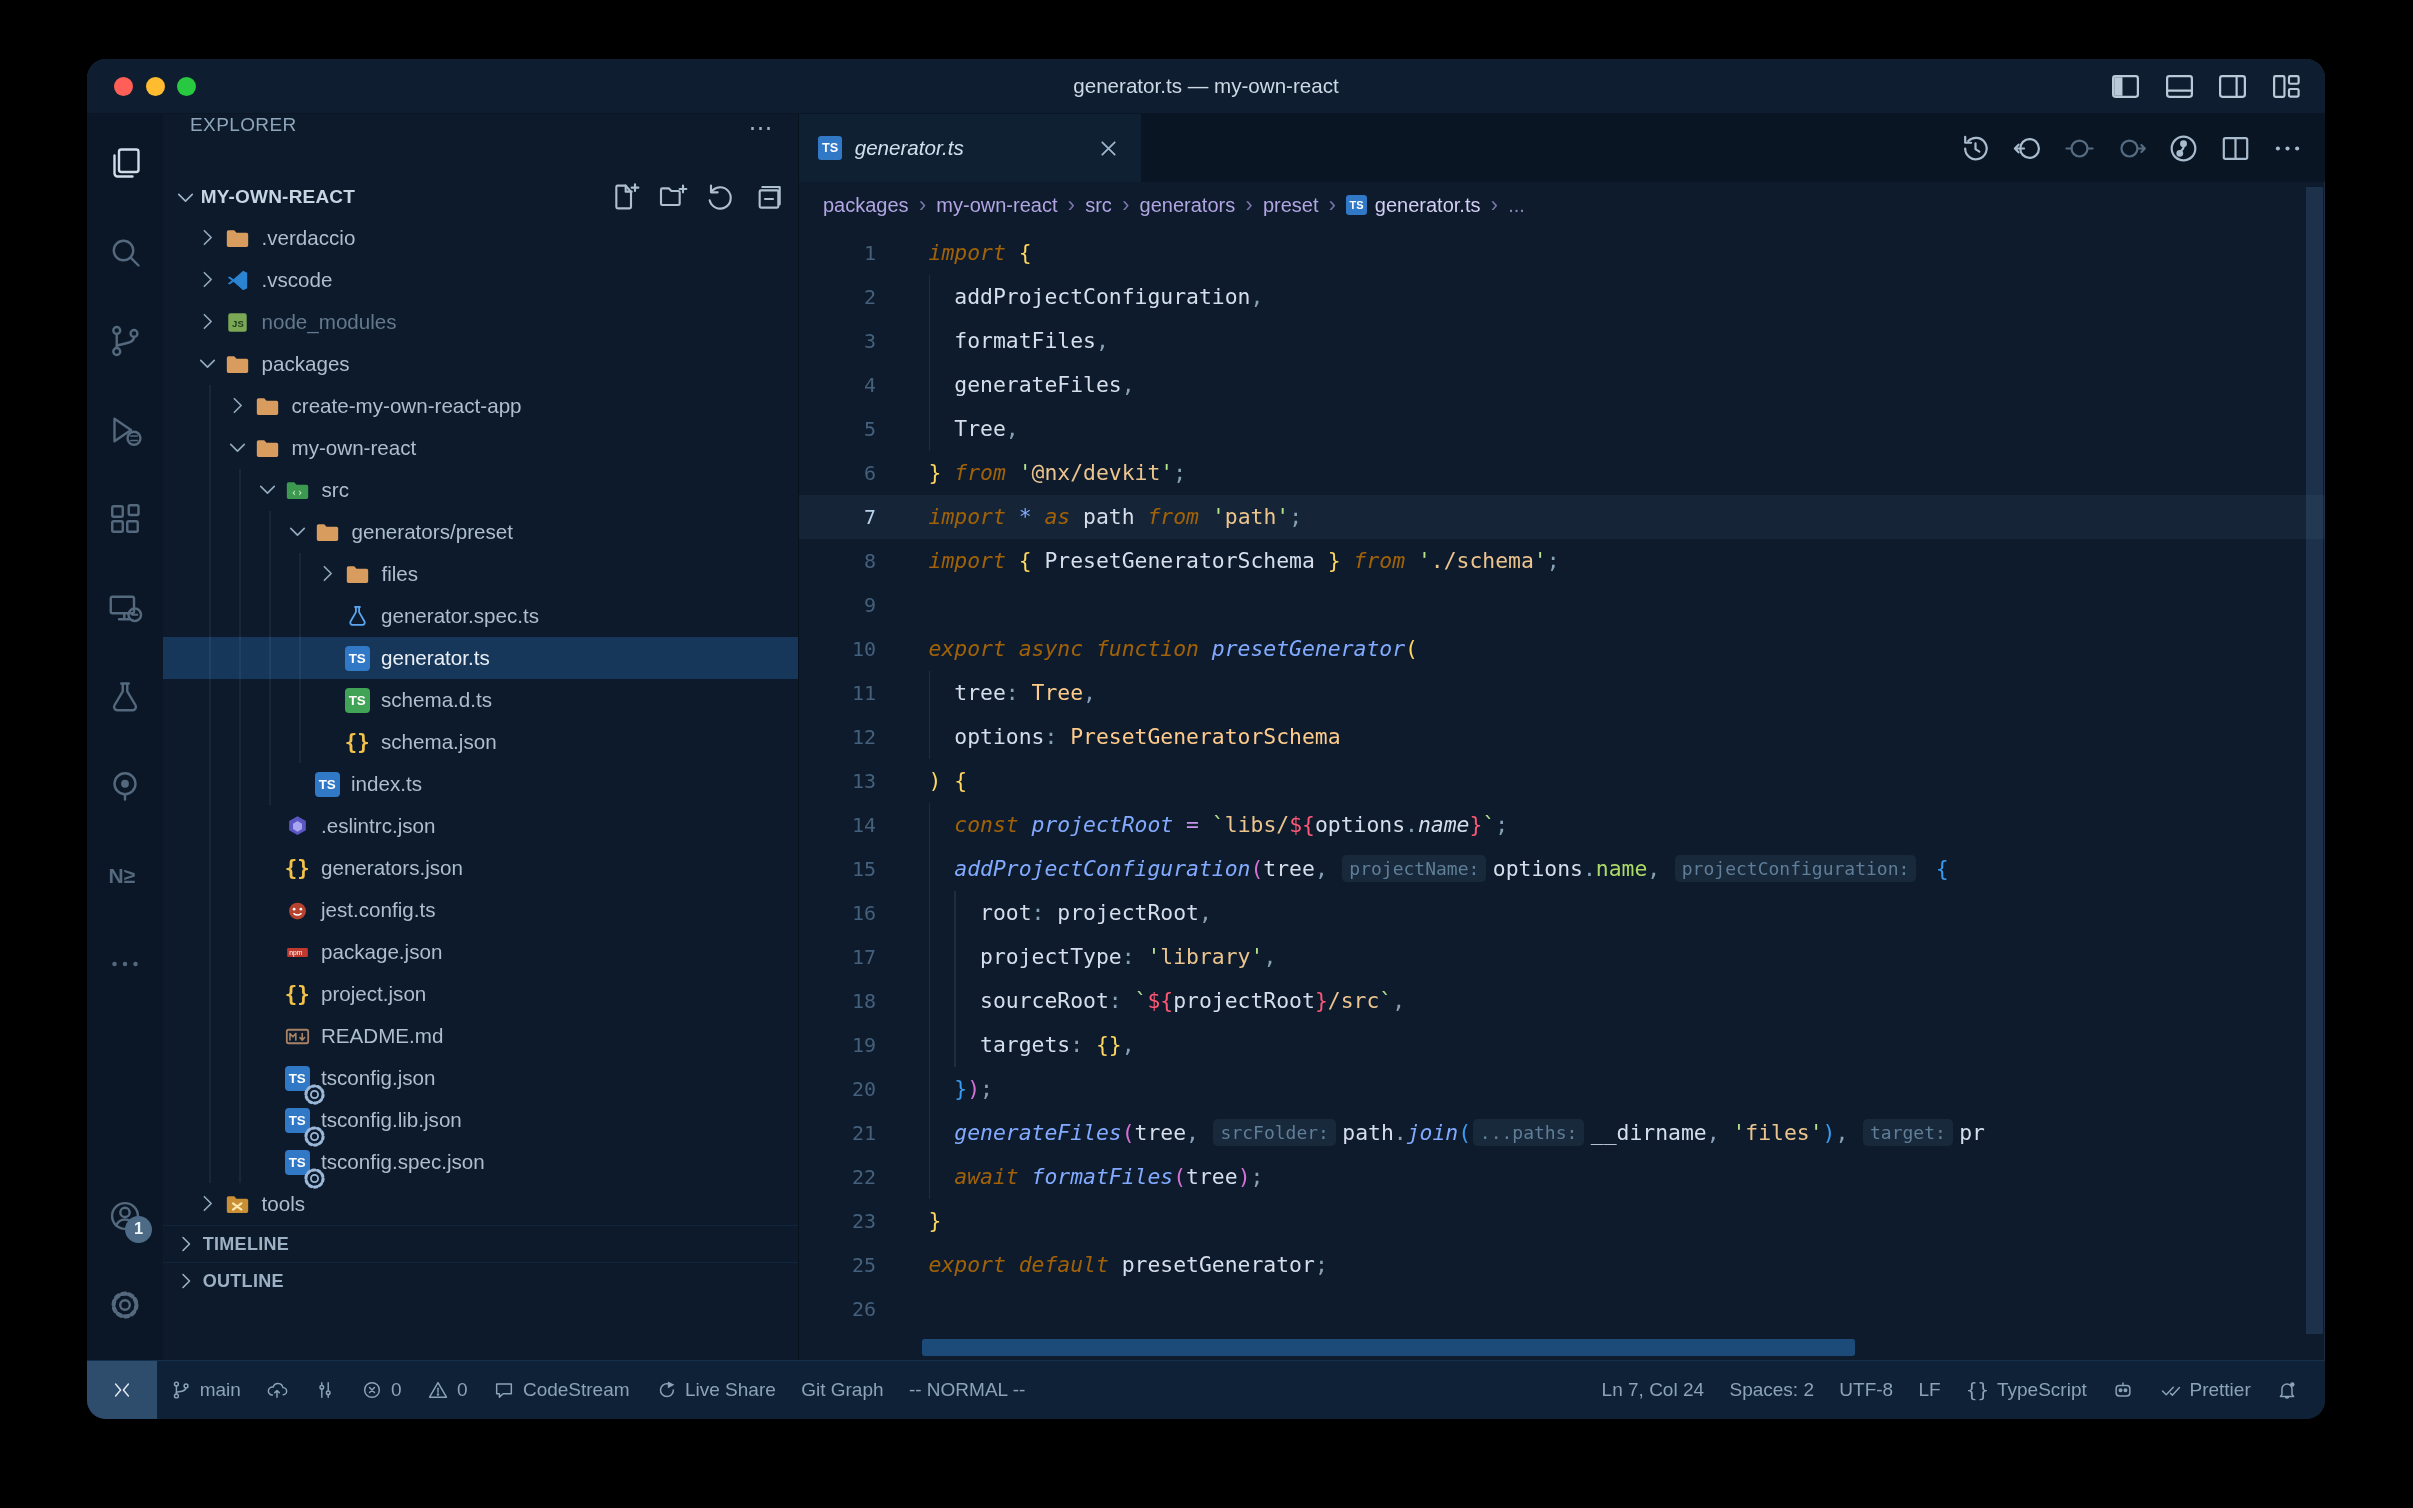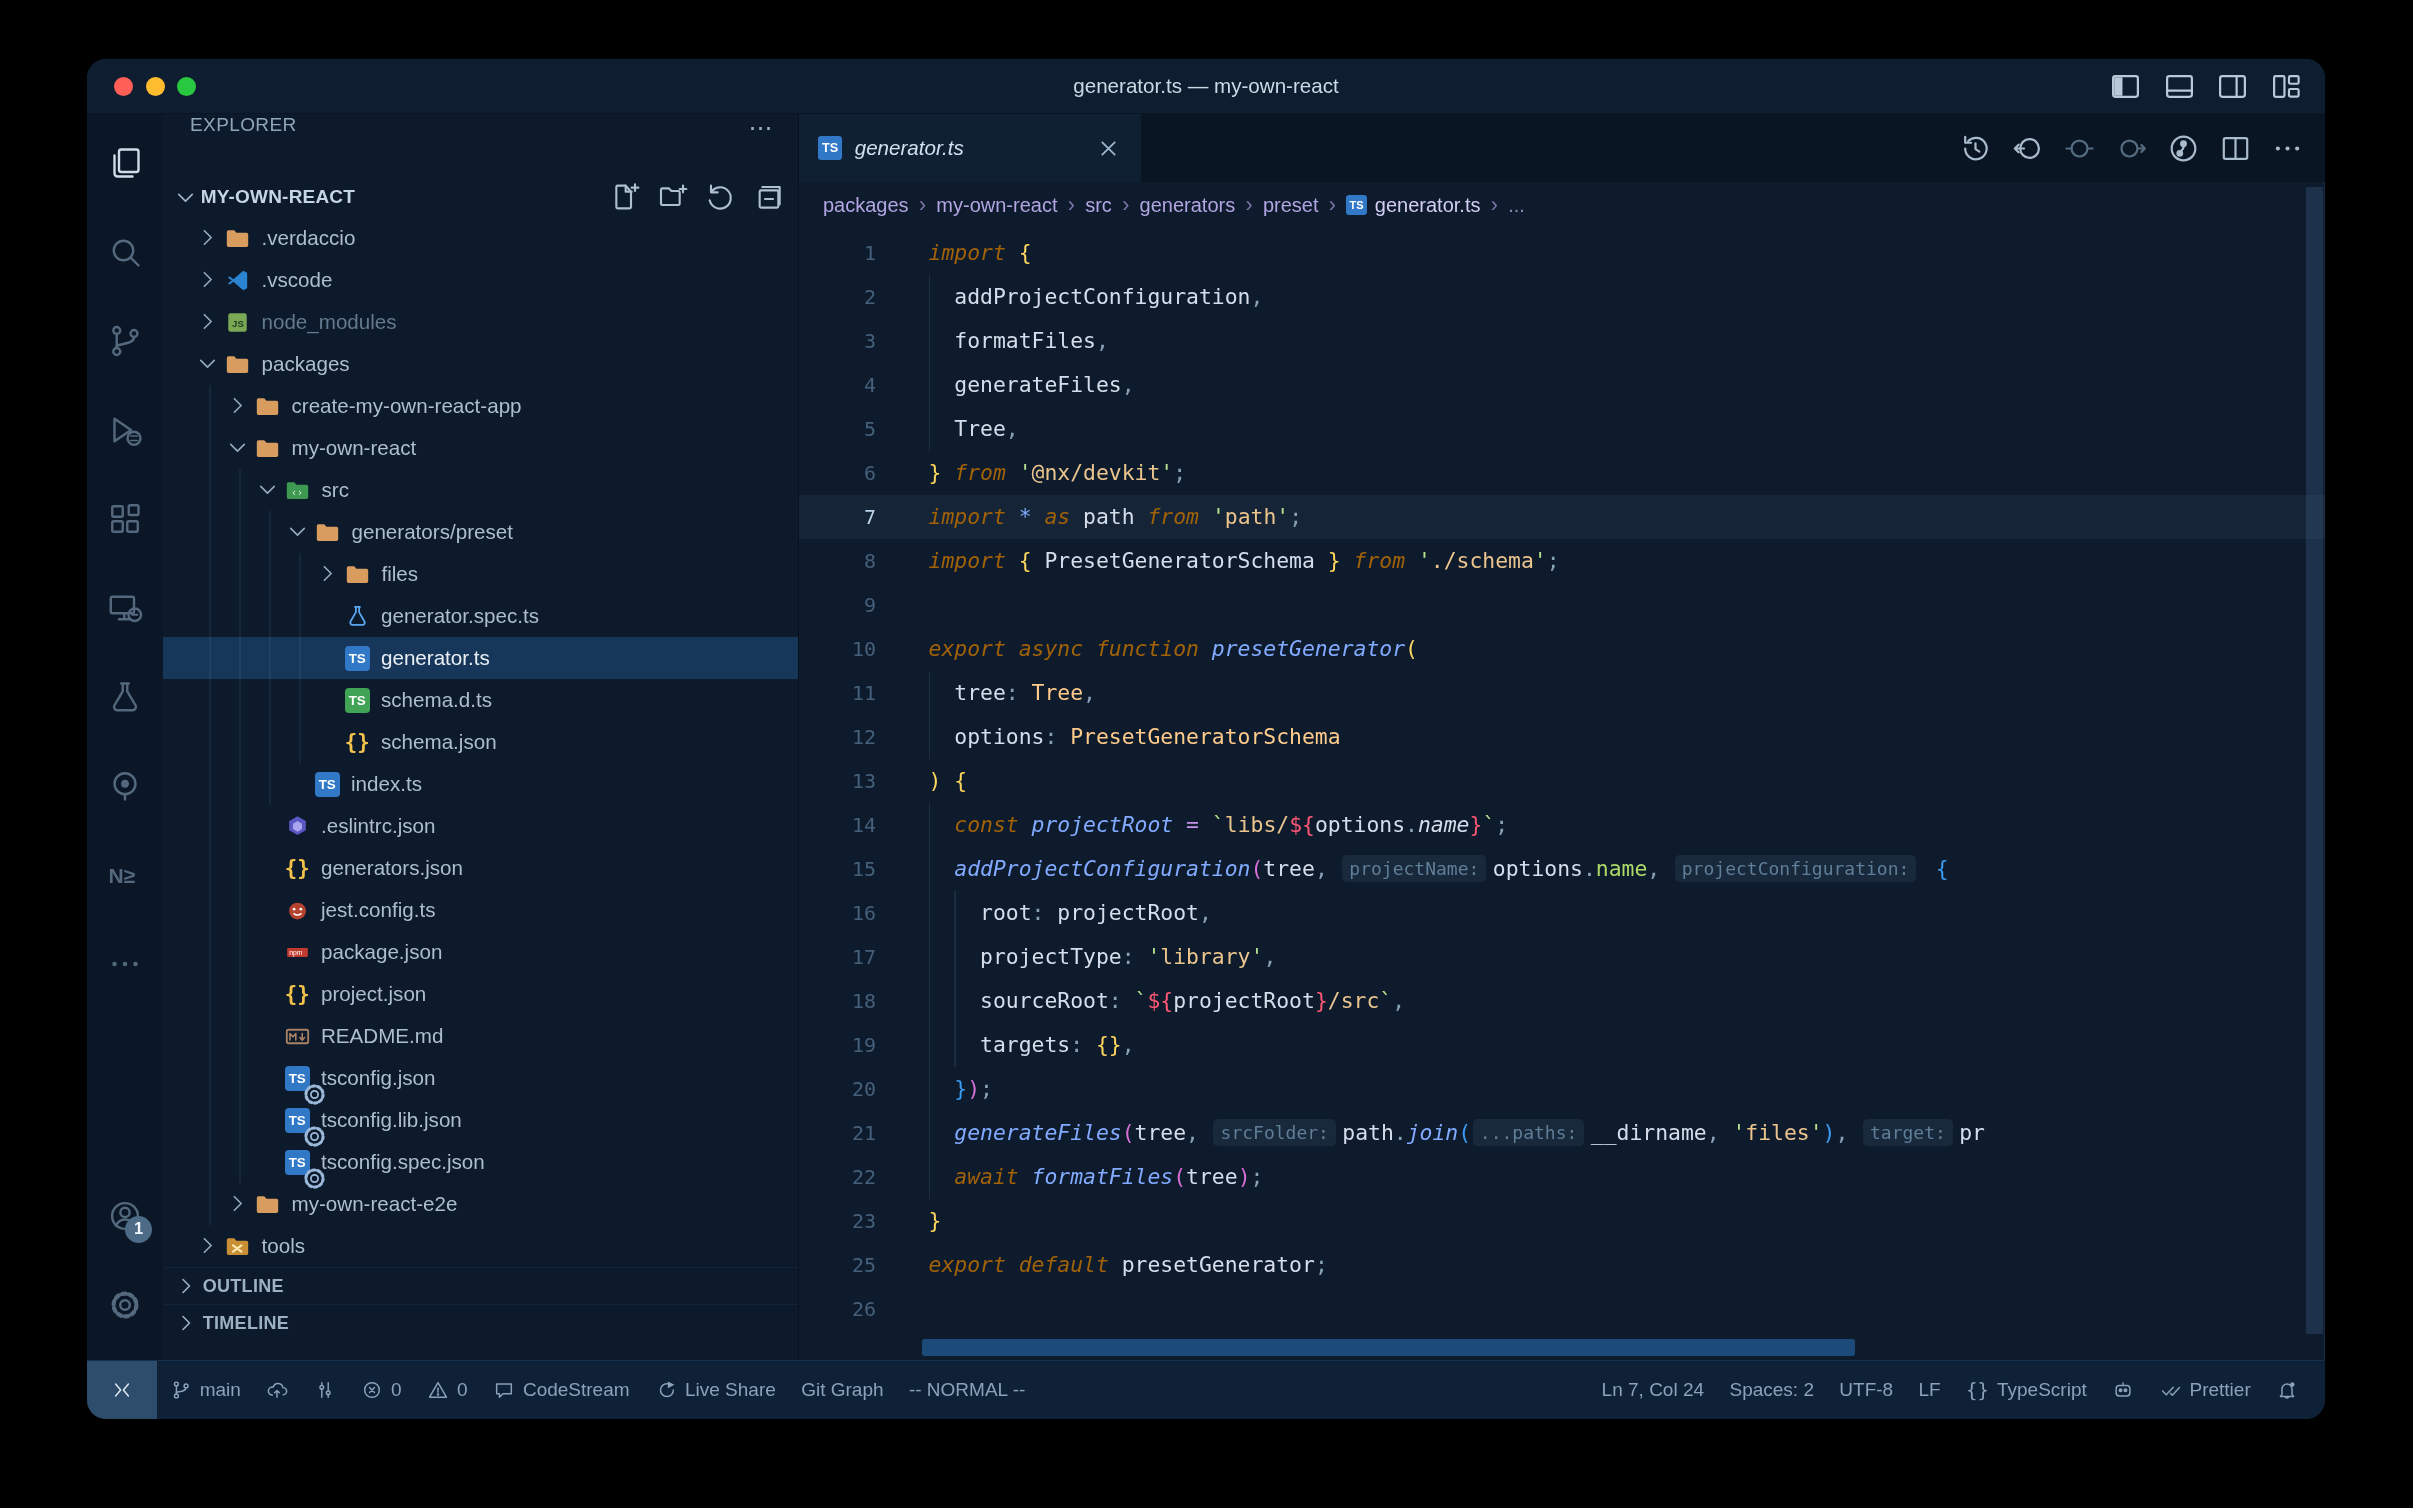--- a/index.html
+++ b/index.html
@@ -596,64 +596,50 @@
             <span class="fi">
               <span class="fi-badge" style="background: rgb(49, 120, 198);">TS<span style="position: absolute; right: -5.5px; bottom: -4.7px; width: 14.2px; height: 14.2px; color: rgb(156, 184, 216);">
                   <svg viewBox="0 0 24 24" fill="none" stroke="currentColor" stroke-width="1.6" stroke-linecap="round" stroke-linejoin="round">
                     <circle cx="12" cy="12" r="3.2"></circle>
                     <circle cx="12" cy="12" r="7.6" stroke-width="2.8" stroke-dasharray="2.5 2.3"></circle>
                   </svg>
                 </span></span>
             </span>
             <span class="tlabel">tsconfig.spec.json</span>
           </div>
-          <div class="trow" style="padding-left: 62px;">
-            <span class="tguide" style="left: 46px;"></span>
-            <span class="tchev">
-              <svg viewBox="0 0 24 24" fill="none" stroke="currentColor" stroke-width="1.6" stroke-linecap="round" stroke-linejoin="round">
-                <path d="M9 5.5l6.5 6.5L9 18.5"></path>
-              </svg>
-            </span>
-            <span class="fi">
-              <svg viewBox="0 0 24 24" fill="none" stroke="currentColor" stroke-width="1.6" stroke-linecap="round" stroke-linejoin="round">
-                <path d="M2.5 6.2A1.5 1.5 0 0 1 4 4.7h5.1l2 2.2h8.9a1.5 1.5 0 0 1 1.5 1.5V18a1.5 1.5 0 0 1-1.5 1.5H4A1.5 1.5 0 0 1 2.5 18z" fill="#d99c5f" stroke="none"></path>
-              </svg>
-            </span>
-            <span class="tlabel">my-own-react-e2e</span>
-          </div>
           <div class="trow" style="padding-left: 32px;">
             <span class="tchev">
               <svg viewBox="0 0 24 24" fill="none" stroke="currentColor" stroke-width="1.6" stroke-linecap="round" stroke-linejoin="round">
                 <path d="M9 5.5l6.5 6.5L9 18.5"></path>
               </svg>
             </span>
             <span class="fi">
               <svg viewBox="0 0 24 24" fill="none" stroke="currentColor" stroke-width="1.6" stroke-linecap="round" stroke-linejoin="round">
                 <path d="M2.5 6.2A1.5 1.5 0 0 1 4 4.7h5.1l2 2.2h8.9a1.5 1.5 0 0 1 1.5 1.5V18a1.5 1.5 0 0 1-1.5 1.5H4A1.5 1.5 0 0 1 2.5 18z" fill="#c98f35" stroke="none"></path>
                 <path d="M8 16.5l7.5-5.5M8 11l7.5 5.5" stroke="#ffe9b3" stroke-width="1.8"></path>
               </svg>
             </span>
             <span class="tlabel">tools</span>
           </div>
         </div>
       <div class="sb-panel">
-        <span class="chev" id="outline-chev">
+        <span class="chev" id="timeline-chev">
             <svg viewBox="0 0 24 24" fill="none" stroke="currentColor" stroke-width="1.6" stroke-linecap="round" stroke-linejoin="round">
               <path d="M9 5.5l6.5 6.5L9 18.5"></path>
             </svg>
           </span>
-        <span class="plabel">OUTLINE</span>
+        <span class="plabel">TIMELINE</span>
       </div>
       <div class="sb-panel">
-        <span class="chev" id="timeline-chev">
+        <span class="chev" id="outline-chev">
             <svg viewBox="0 0 24 24" fill="none" stroke="currentColor" stroke-width="1.6" stroke-linecap="round" stroke-linejoin="round">
               <path d="M9 5.5l6.5 6.5L9 18.5"></path>
             </svg>
           </span>
-        <span class="plabel">TIMELINE</span>
+        <span class="plabel">OUTLINE</span>
       </div>
     </div>
 
     <div class="editor">
       <div class="tabbar">
         <div class="tab">
           <span class="tab-ico">TS</span>
           <span class="tab-label">generator.ts</span>
           <span class="tab-close" id="tab-close">
               <svg viewBox="0 0 24 24" fill="none" stroke="currentColor" stroke-width="1.6" stroke-linecap="round" stroke-linejoin="round">

